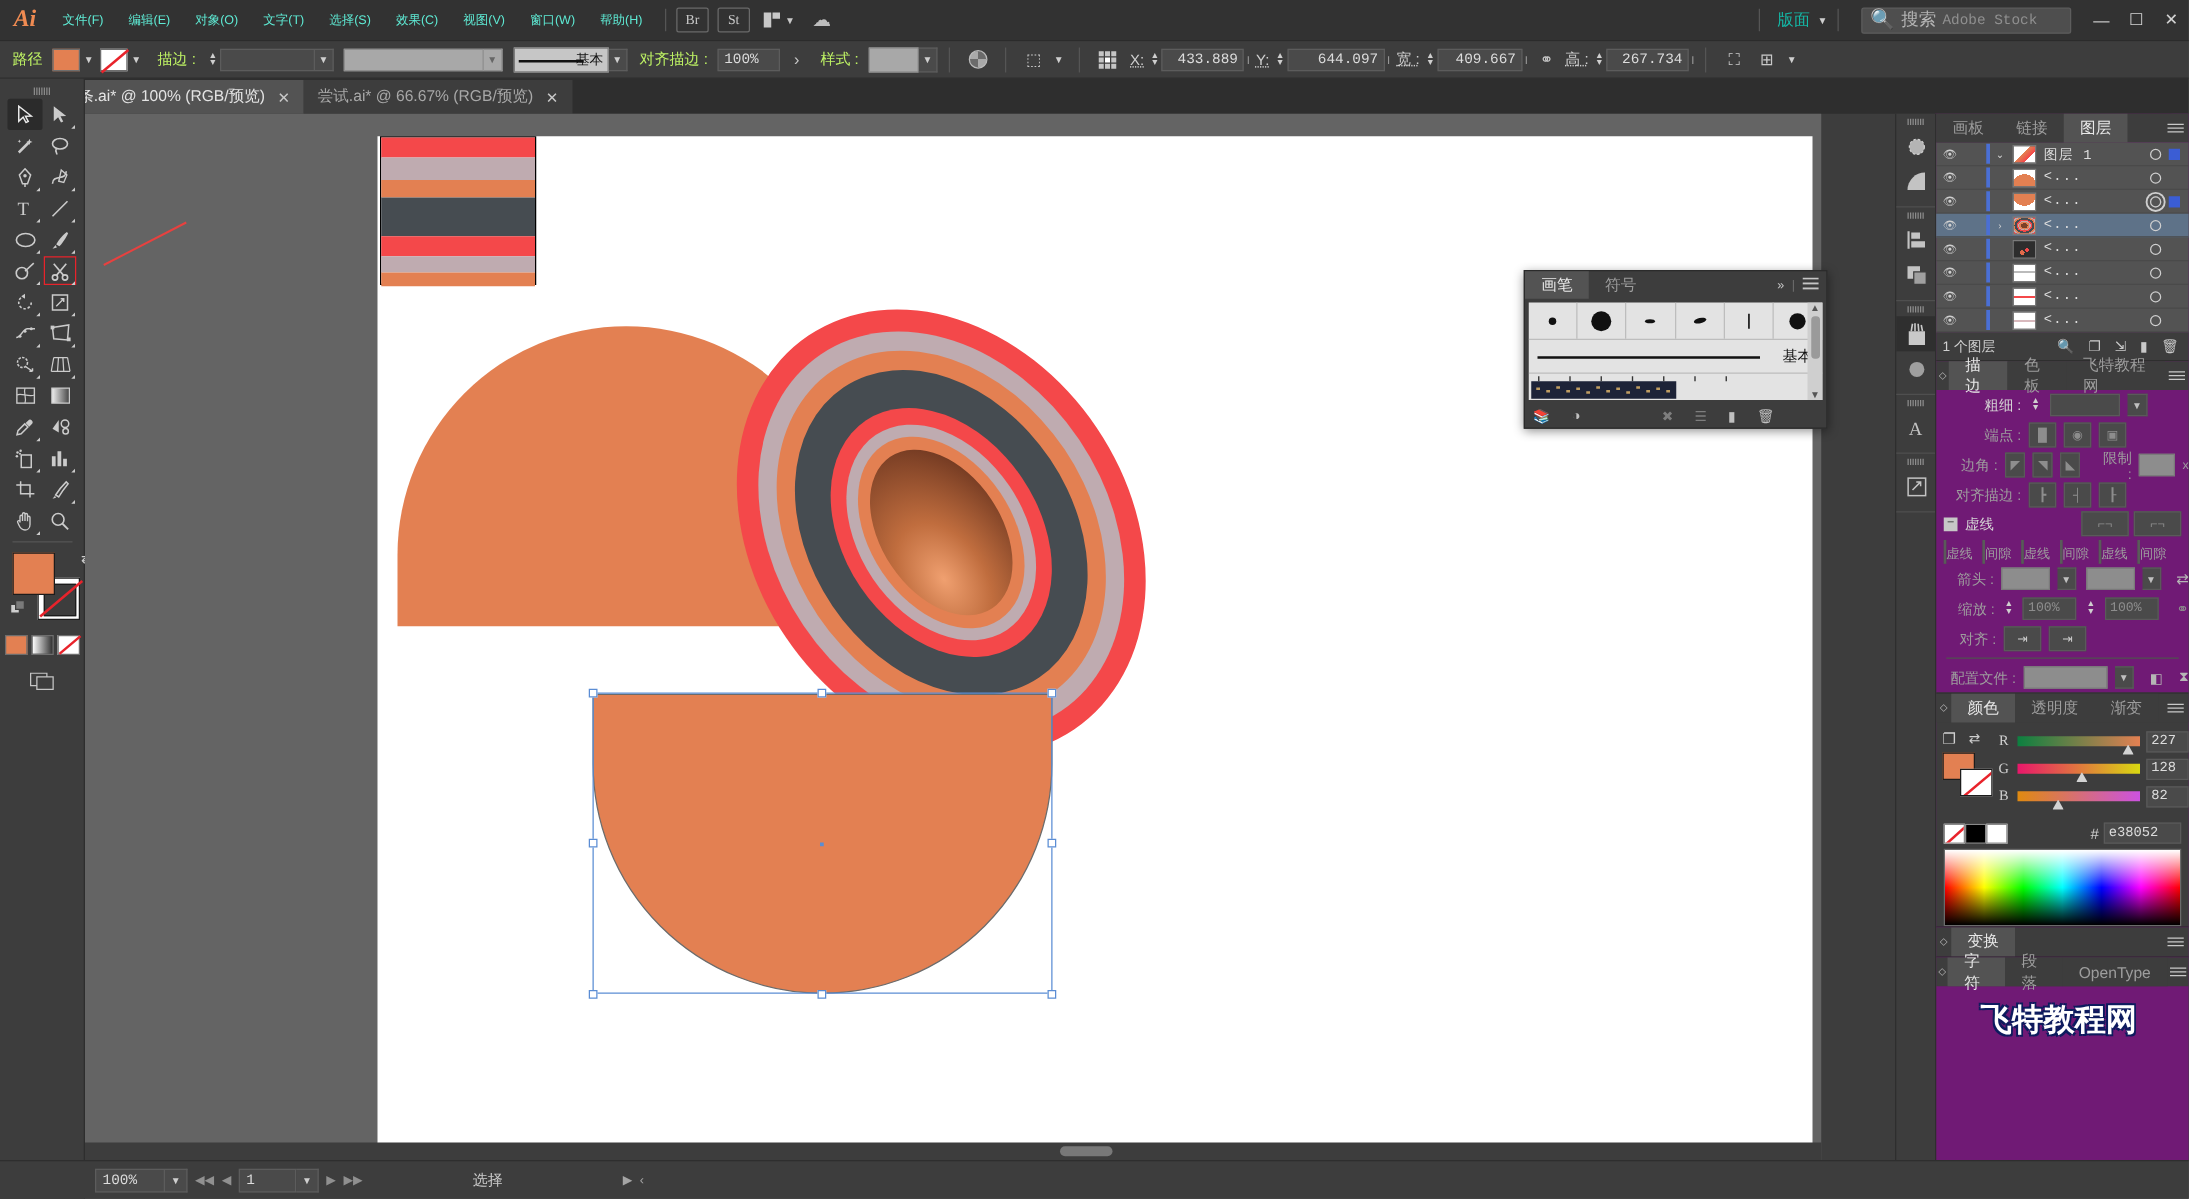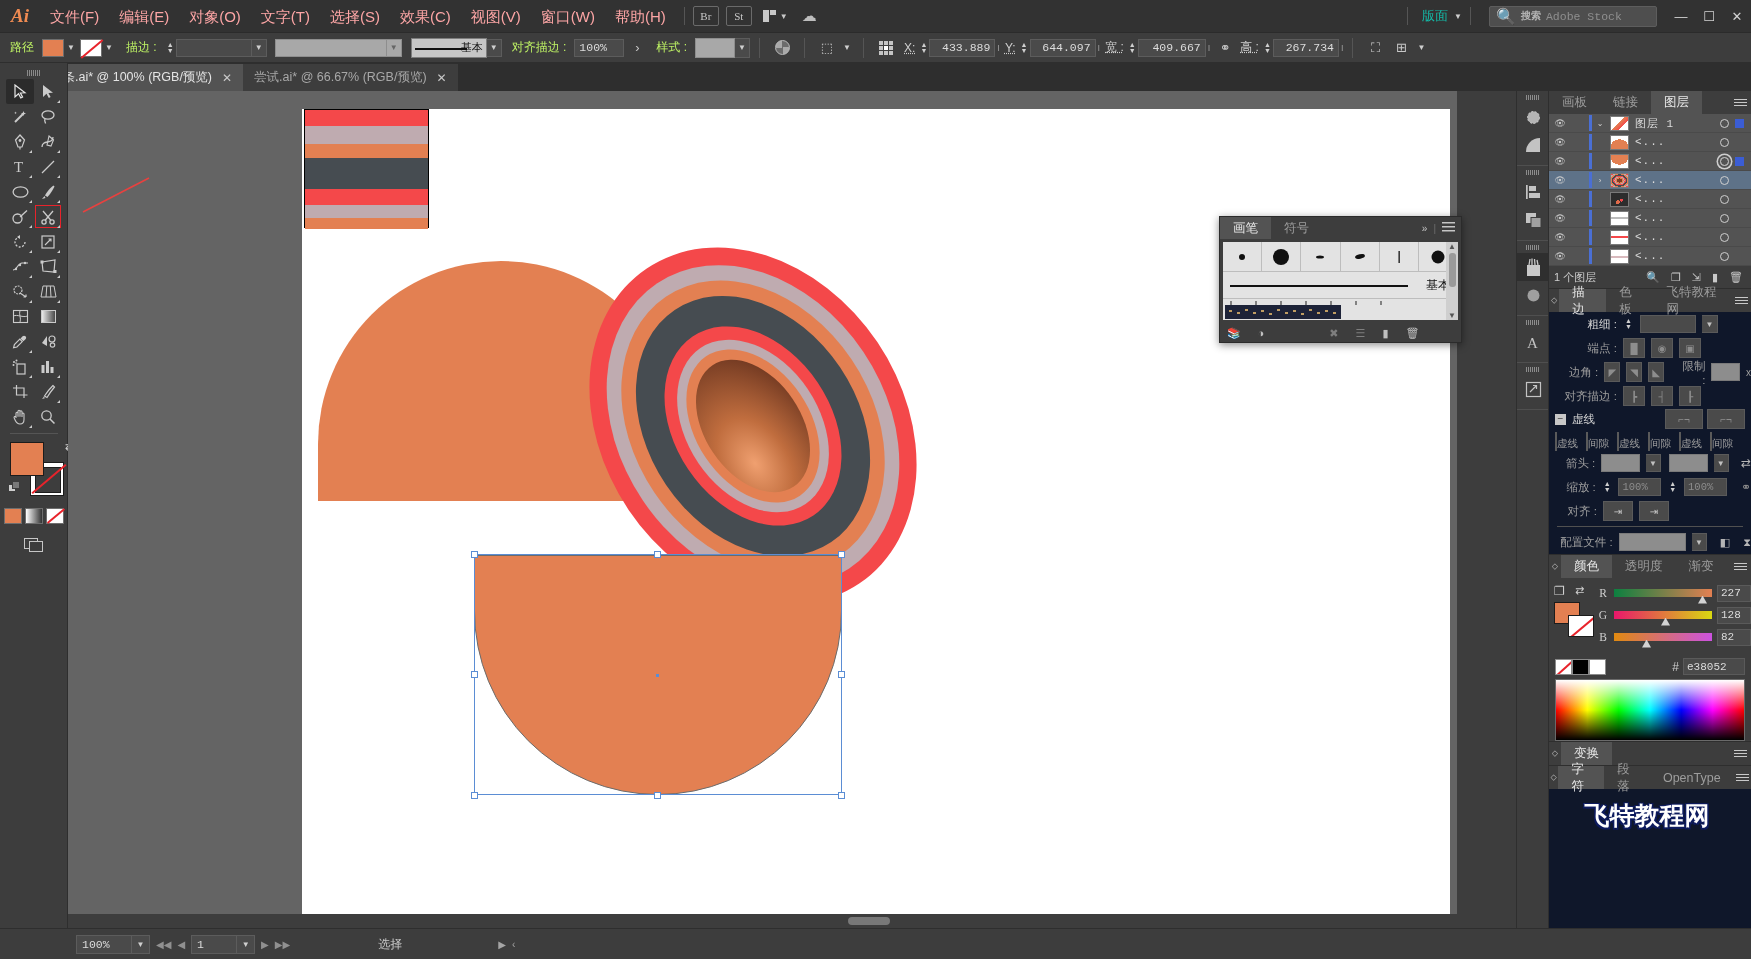--- a/index.html
+++ b/index.html
@@ -17,21 +17,21 @@
     position: absolute; left: 0; top: 0; width: 1751px; height: 33px;
     background: #323232; display: flex; align-items: center;
     border-bottom: 1px solid #2b2b2b;
   }
   .ai-logo {
     width: 40px; height: 33px; display: flex; align-items: center; justify-content: center;
     color: #f08b52; font-size: 19px; font-weight: bold; font-style: italic;
     font-family: "Liberation Serif", serif;
   }
   .menu-item {
-    padding: 0 10px; height: 33px; line-height: 33px; color: #fca5a5; font-size: 15px;
+    padding: 0 10px; height: 33px; line-height: 33px; color: #5eead4; font-size: 10px;
     cursor: default; white-space: nowrap;
   }
   .mb-sep { width: 1px; height: 18px; background: #555; margin: 0 8px; }
   .mb-btn {
     width: 26px; height: 20px; border: 1px solid #6a6a6a; border-radius: 2px;
     color: #c8c8c8; font-size: 11px; display: flex; align-items: center; justify-content: center;
     margin-right: 7px; font-family: "Liberation Serif", serif;
   }
   .mb-arrange {
     display: flex; align-items: center; gap: 4px; color: #c8c8c8; font-size: 11px;
@@ -40,21 +40,21 @@
   .arrange-glyph { display: flex; gap: 1px; }
   .arrange-glyph i { display: block; width: 6px; height: 12px; background: #c8c8c8; }
   .arrange-glyph i.small { height: 5px; }
   .mb-cloud { margin-left: 14px; color: #bdbdbd; font-size: 15px; }
   .mb-right { margin-left: auto; display: flex; align-items: center; height: 33px; }
   .banmian { color: #14b8a6; font-size: 13px; padding: 0 6px; }
   .stock-search {
     width: 168px; height: 21px; background: #4e4e4e; border: 1px solid #5d5d5d; border-radius: 2px;
     display: flex; align-items: center; padding: 0 6px; gap: 5px; margin: 0 10px;
   }
-  .stock-search .txt { color: #b5b5b5; font-size: 10px; font-weight: bold; }
+  .stock-search .txt { color: #b5b5b5; font-size: 14px; }
   .stock-search .txt2 { color: #8f8f8f; font-size: 11.5px; font-family: "Liberation Mono", monospace; }
   .wbtn {
     width: 28px; height: 33px; display: flex; align-items: center; justify-content: center;
     color: #d2d2d2; font-size: 13px;
   }
 
   
   .ctrlbar {
     position: absolute; left: 0; top: 33px; width: 1751px; height: 30px;
     background: #3d3d3d; display: flex; align-items: center; padding-left: 10px;
@@ -221,21 +221,21 @@
   .rail {
     position: absolute; right: 203px; top: 91px; width: 32px; height: 837px;
     background: #3d3d3d; border-left: 1px solid #2e2e2e;
   }
   .rail-grp { padding: 4px 0 6px; border-bottom: 1px solid #4f4f4f; }
   .rail-grip { display:flex; justify-content:center; gap:1px; margin-bottom:3px; }
   .rail-grip i { width:1px; height:5px; background:#8c8c8c; }
   .rail-btn { width:32px; height:28px; display:flex; align-items:center; justify-content:center; color:#c5c5c5; }
   .rail-btn.sel { background:#2f2f2f; }
   .dock {
-    position: absolute; right: 0; top: 91px; width: 203px; height: 837px; background: #0f172a;
+    position: absolute; right: 0; top: 91px; width: 203px; height: 837px; background: #701a75;
     border-left: 1px solid #2e2e2e;
   }
   .panel-tabs { display: flex; height: 23px; background: #3d3d3d; align-items: stretch; }
   .ptab {
     padding: 0 13px; display:flex; align-items:center; font-size: 12.5px; color: #9d9d9d;
     background:#3d3d3d;
   }
   .ptab.active { background: #535353; color: #e8e8e8; }
   .phandle { width: 12px; display:flex; align-items:center; justify-content:center; color:#b5b5b5; font-size:9px;}
   .pmenu { margin-left:auto; width:22px; display:flex; align-items:center; justify-content:center; color:#c9c9c9; }
@@ -405,21 +405,21 @@
           <i></i>
           <i></i>
         </span>
     </div>
     <div class="coord-lbl">X:</div>
     <div class="spinner">▲<br>▼</div>
     <div class="field" style="width:66px;justify-content:flex-end">433.889</div>
     <span class="coord-unit">I</span>
     <div class="coord-lbl">Y:</div>
     <div class="spinner">▲<br>▼</div>
-    <div class="field" style="width:66px;justify-content:flex-end">644.097</div>
+    <div class="field" style="width:78px;justify-content:flex-end">644.097</div>
     <span class="coord-unit">I</span>
     <div class="coord-lbl">宽 :</div>
     <div class="spinner">▲<br>▼</div>
     <div class="field" style="width:68px;justify-content:flex-end">409.667</div>
     <span class="coord-unit">I</span>
     <div class="icon-btn" style="margin:0 4px">⚭</div>
     <div class="coord-lbl" style="margin-left:0">高 :</div>
     <div class="spinner">▲<br>▼</div>
     <div class="field" style="width:66px;justify-content:flex-end">267.734</div>
     <span class="coord-unit">I</span>

